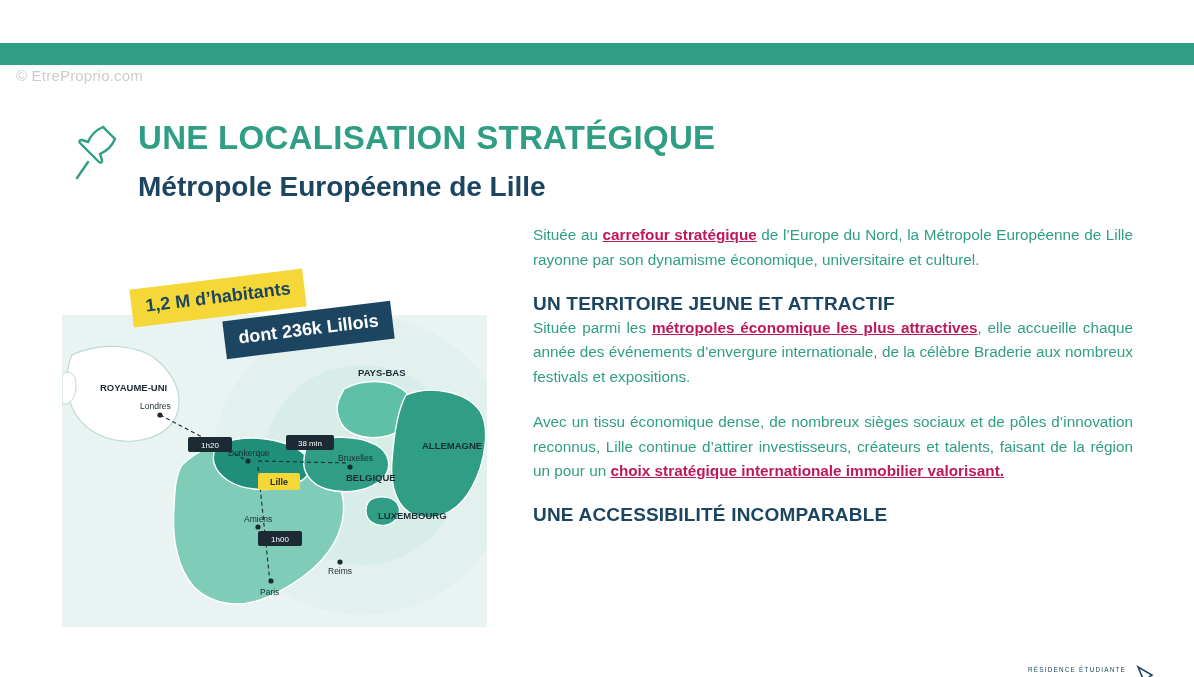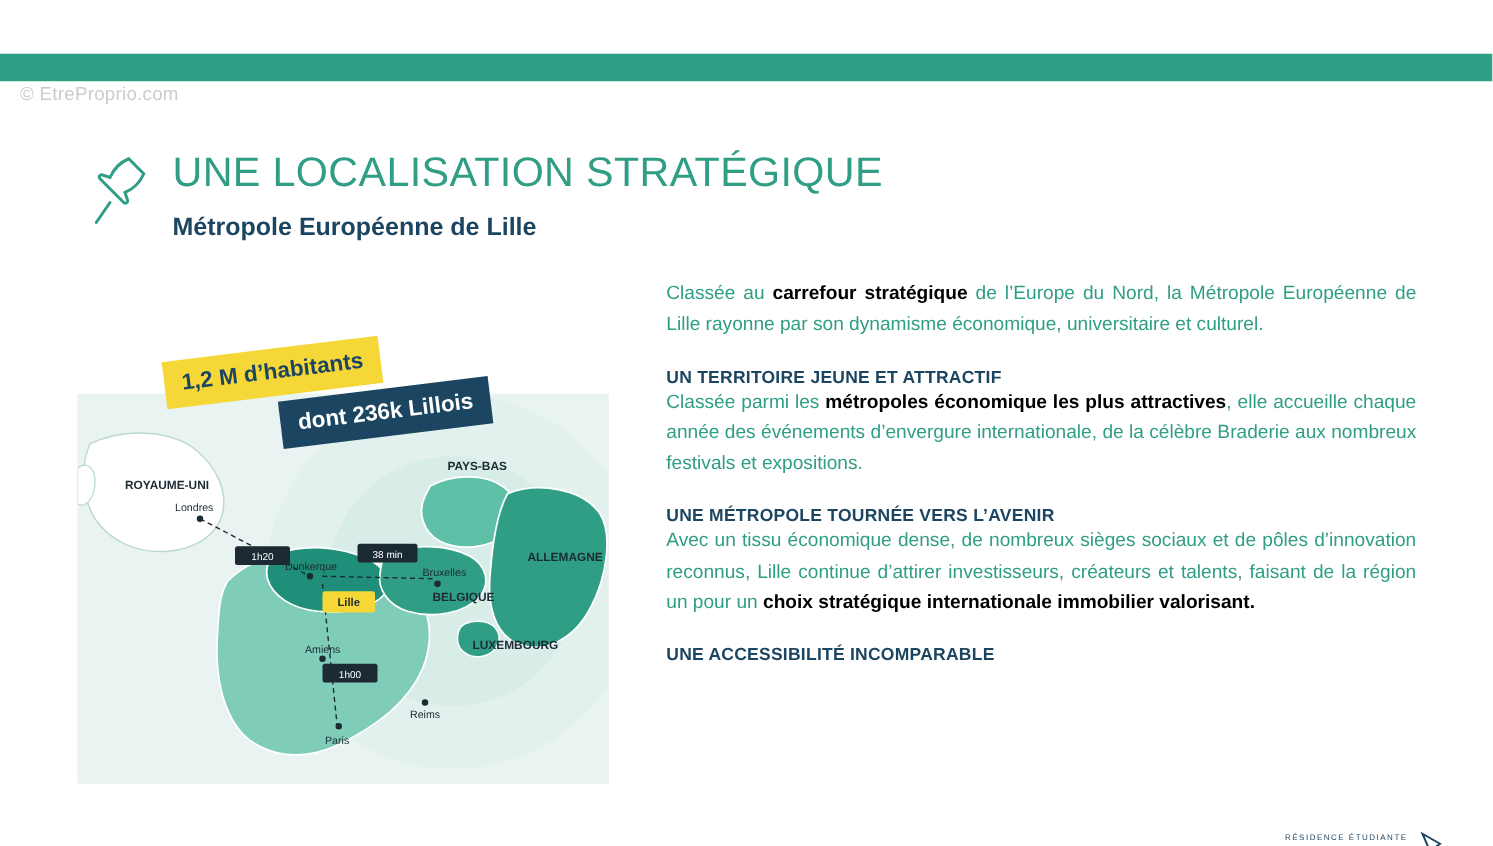--- a/index.html
+++ b/index.html
@@ -28,27 +28,27 @@
     letter-spacing: .2px;
   }
   
   .pin {
     position: absolute; left: 72px; top: 78px;
     width: 52px; height: 62px;
   }
   h1.title {
     position: absolute; left: 138px; top: 76px;
     font-size: 33px;
-    font-weight: normal;
+    font-weight: bold;
     color: #2f9e84;
     letter-spacing: .3px;
   }
   h2.subtitle {
     position: absolute; left: 138px; top: 128px;
-    font-size: 20px;
+    font-size: 28px;
     font-weight: bold;
     color: #1b4560;
   }
   
   .mapwrap {
     position: absolute; left: 62px; top: 272px;
     width: 425px; height: 312px;
     background: #e8f2f1;
     overflow: hidden;
   }
@@ -79,25 +79,25 @@
     position: absolute; left: 533px; top: 180px;
     width: 600px;
   }
   .para {
     color: #2f9e84;
     font-size: 15.3px;
     line-height: 1.62;
     text-align: justify;
     margin-bottom: 20px;
   }
-  .para b { color: #000000; }
+  .para b { color: #be185d; text-decoration: underline; }
   .sechead {
     color: #1b4560;
     font-weight: bold;
-    font-size: 14px;
+    font-size: 19px;
     letter-spacing: .2px;
     margin-bottom: 1px;
   }
   
   .lrp {
     position: absolute; left: 22px; top: 612px;
     width: 96px; height: 50px;
   }
   .studio {
     position: absolute; left: 1010px; top: 618px;
@@ -193,32 +193,31 @@
       <text x="217" y="170" font-family="Liberation Sans" font-size="9" font-weight="bold" fill="#1b2a33" text-anchor="middle">Lille</text>
     </svg>
   </div>
 
   <div class="tag-yellow">1,2 M d’habitants</div>
   <div class="tag-navy">dont 236k Lillois</div>
 
   <div class="content">
 
     <p class="para">
-      <span>Classée au </span><b>carrefour stratégique</b><span> de l’Europe du Nord, la Métropole Européenne de Lille rayonne par son dynamisme économique, universitaire et culturel.</span>
+      <span>Située au </span><b>carrefour stratégique</b><span> de l’Europe du Nord, la Métropole Européenne de Lille rayonne par son dynamisme économique, universitaire et culturel.</span>
     </p>
 
     <div style="margin-bottom:20px;">
       <div class="sechead">UN TERRITOIRE JEUNE ET ATTRACTIF</div>
       <p class="para" style="margin-bottom:0">
-        <span>Classée parmi les </span><b>métropoles économique les plus attractives</b><span>, elle accueille chaque année des événements d’envergure internationale, de la célèbre Braderie aux nombreux festivals et expositions.</span>
+        <span>Située parmi les </span><b>métropoles économique les plus attractives</b><span>, elle accueille chaque année des événements d’envergure internationale, de la célèbre Braderie aux nombreux festivals et expositions.</span>
       </p>
     </div>
 
     <div style="margin-bottom:20px;">
-      <div class="sechead">UNE MÉTROPOLE TOURNÉE VERS L’AVENIR</div>
       <p class="para" style="margin-bottom:0">
         <span>Avec un tissu économique dense, de nombreux sièges sociaux et de pôles d’innovation reconnus, Lille continue d’attirer investisseurs, créateurs et talents, faisant de la région un pour un </span><b>choix stratégique internationale immobilier valorisant.</b>
       </p>
     </div>
 
     <div>
       <div class="sechead">UNE ACCESSIBILITÉ INCOMPARABLE</div>
     </div>
   </div>
 

